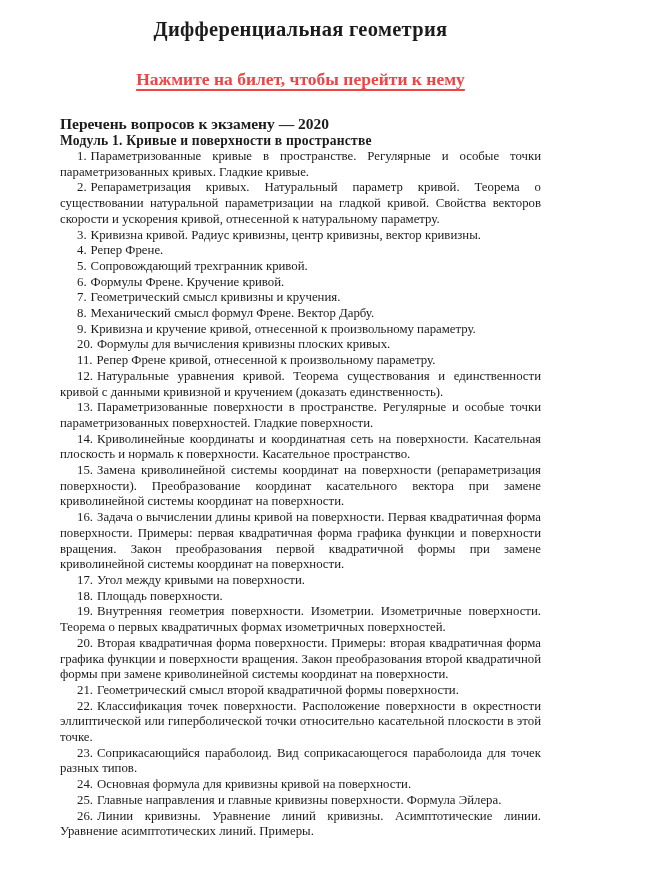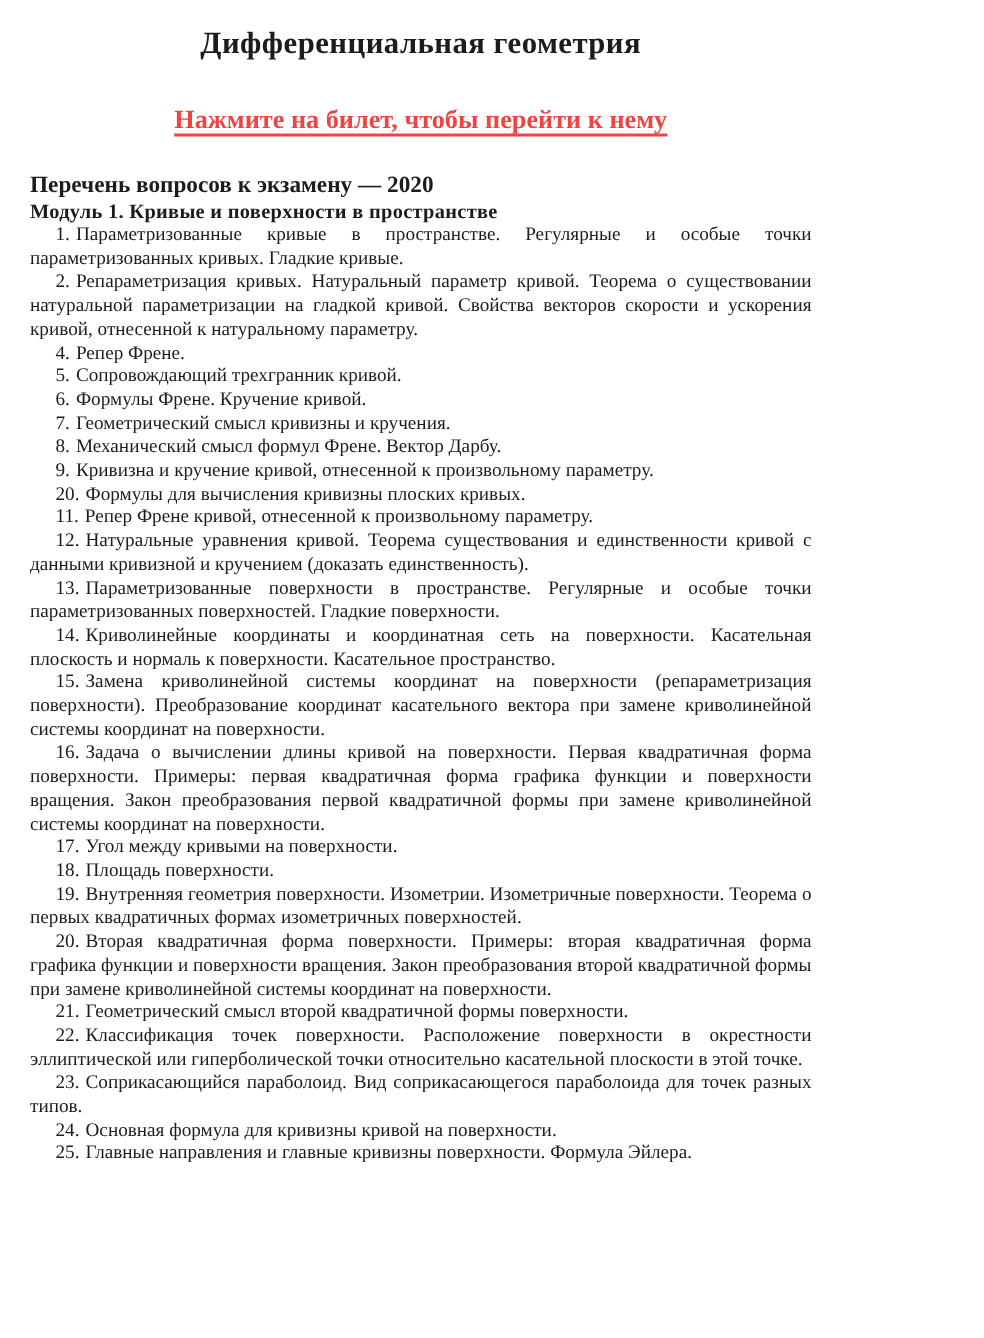--- a/index.html
+++ b/index.html
@@ -11,21 +11,21 @@
     width: 656px;
     height: 892px;
     overflow: hidden;
     font-family: "Liberation Serif", "DejaVu Serif", serif;
     color: #1c1c1c;
   }
   .page {
     box-sizing: border-box;
     width: 579px;
     height: 892px;
-    padding: 14px 38px 10px 20px;
+    padding: 14px 38px 10px 60px;
   }
   .title {
     text-align: center;
     font-size: 20.5px;
     font-weight: bold;
     letter-spacing: 0.3px;
     margin: 4px 0 0 0;
   }
   .ticket-link-wrap {
     text-align: center;
@@ -84,20 +84,23 @@
 
   <div class="question-list">
     <p class="question">
       <span class="q-num">1.</span><span class="q-text">Параметризованные кривые в пространстве. Регулярные и особые точки параметризованных кривых. Гладкие кривые.</span>
     </p>
 
     <p class="question">
       <span class="q-num">2.</span><span class="q-text">Репараметризация кривых. Натуральный параметр кривой. Теорема о существовании натуральной параметризации на гладкой кривой. Свойства векторов скорости и ускорения кривой, отнесенной к натуральному параметру.</span>
     </p>
 
+    <p class="question">
+      <span class="q-num">3.</span><span class="q-text">Кривизна кривой. Радиус кривизны, центр кривизны, вектор кривизны.</span>
+    </p>
 
     <p class="question">
       <span class="q-num">4.</span><span class="q-text">Репер Френе.</span>
     </p>
 
     <p class="question">
       <span class="q-num">5.</span><span class="q-text">Сопровождающий трехгранник кривой.</span>
     </p>
 
     <p class="question">
@@ -173,15 +176,18 @@
     </p>
 
     <p class="question">
       <span class="q-num">24.</span><span class="q-text">Основная формула для кривизны кривой на поверхности.</span>
     </p>
 
     <p class="question">
       <span class="q-num">25.</span><span class="q-text">Главные направления и главные кривизны поверхности. Формула Эйлера.</span>
     </p>
 
+    <p class="question">
+      <span class="q-num">26.</span><span class="q-text">Линии кривизны. Уравнение линий кривизны. Асимптотические линии. Уравнение асимптотических линий. Примеры.</span>
+    </p>
   </div>
 
 </div>
 
 </body></html>

